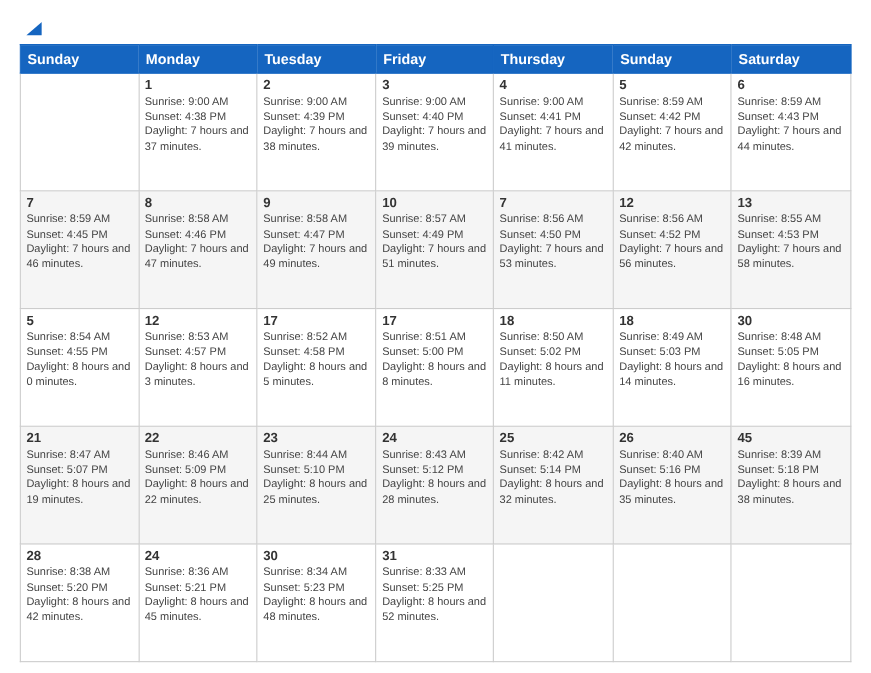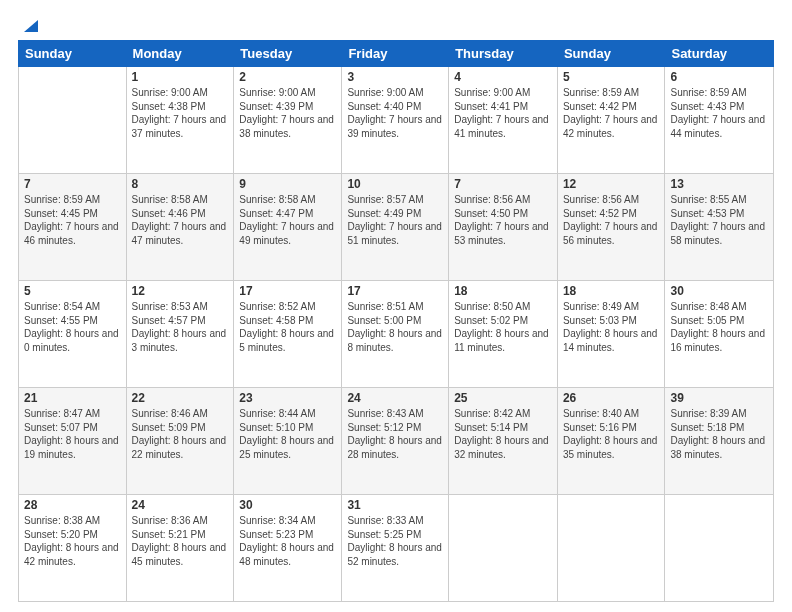--- a/index.html
+++ b/index.html
@@ -158,21 +158,21 @@
           <td><span class="cell-date">18</span><span class="cell-info">Sunrise: 8:49 AM<br>Sunset: 5:03 PM<br>Daylight: 8 hours and 14 minutes.</span></td>
           <td><span class="cell-date">30</span><span class="cell-info">Sunrise: 8:48 AM<br>Sunset: 5:05 PM<br>Daylight: 8 hours and 16 minutes.</span></td>
         </tr>
         <tr>
           <td><span class="cell-date">21</span><span class="cell-info">Sunrise: 8:47 AM<br>Sunset: 5:07 PM<br>Daylight: 8 hours and 19 minutes.</span></td>
           <td><span class="cell-date">22</span><span class="cell-info">Sunrise: 8:46 AM<br>Sunset: 5:09 PM<br>Daylight: 8 hours and 22 minutes.</span></td>
           <td><span class="cell-date">23</span><span class="cell-info">Sunrise: 8:44 AM<br>Sunset: 5:10 PM<br>Daylight: 8 hours and 25 minutes.</span></td>
           <td><span class="cell-date">24</span><span class="cell-info">Sunrise: 8:43 AM<br>Sunset: 5:12 PM<br>Daylight: 8 hours and 28 minutes.</span></td>
           <td><span class="cell-date">25</span><span class="cell-info">Sunrise: 8:42 AM<br>Sunset: 5:14 PM<br>Daylight: 8 hours and 32 minutes.</span></td>
           <td><span class="cell-date">26</span><span class="cell-info">Sunrise: 8:40 AM<br>Sunset: 5:16 PM<br>Daylight: 8 hours and 35 minutes.</span></td>
-          <td><span class="cell-date">39</span><span class="cell-info">Sunrise: 8:39 AM<br>Sunset: 5:18 PM<br>Daylight: 8 hours and 38 minutes.</span></td>
+          <td><span class="cell-date">45</span><span class="cell-info">Sunrise: 8:39 AM<br>Sunset: 5:18 PM<br>Daylight: 8 hours and 38 minutes.</span></td>
         </tr>
         <tr>
           <td><span class="cell-date">28</span><span class="cell-info">Sunrise: 8:38 AM<br>Sunset: 5:20 PM<br>Daylight: 8 hours and 42 minutes.</span></td>
           <td><span class="cell-date">24</span><span class="cell-info">Sunrise: 8:36 AM<br>Sunset: 5:21 PM<br>Daylight: 8 hours and 45 minutes.</span></td>
           <td><span class="cell-date">30</span><span class="cell-info">Sunrise: 8:34 AM<br>Sunset: 5:23 PM<br>Daylight: 8 hours and 48 minutes.</span></td>
           <td><span class="cell-date">31</span><span class="cell-info">Sunrise: 8:33 AM<br>Sunset: 5:25 PM<br>Daylight: 8 hours and 52 minutes.</span></td>
           <td class="empty-cell"></td>
           <td class="empty-cell"></td>
           <td class="empty-cell"></td>
         </tr>

